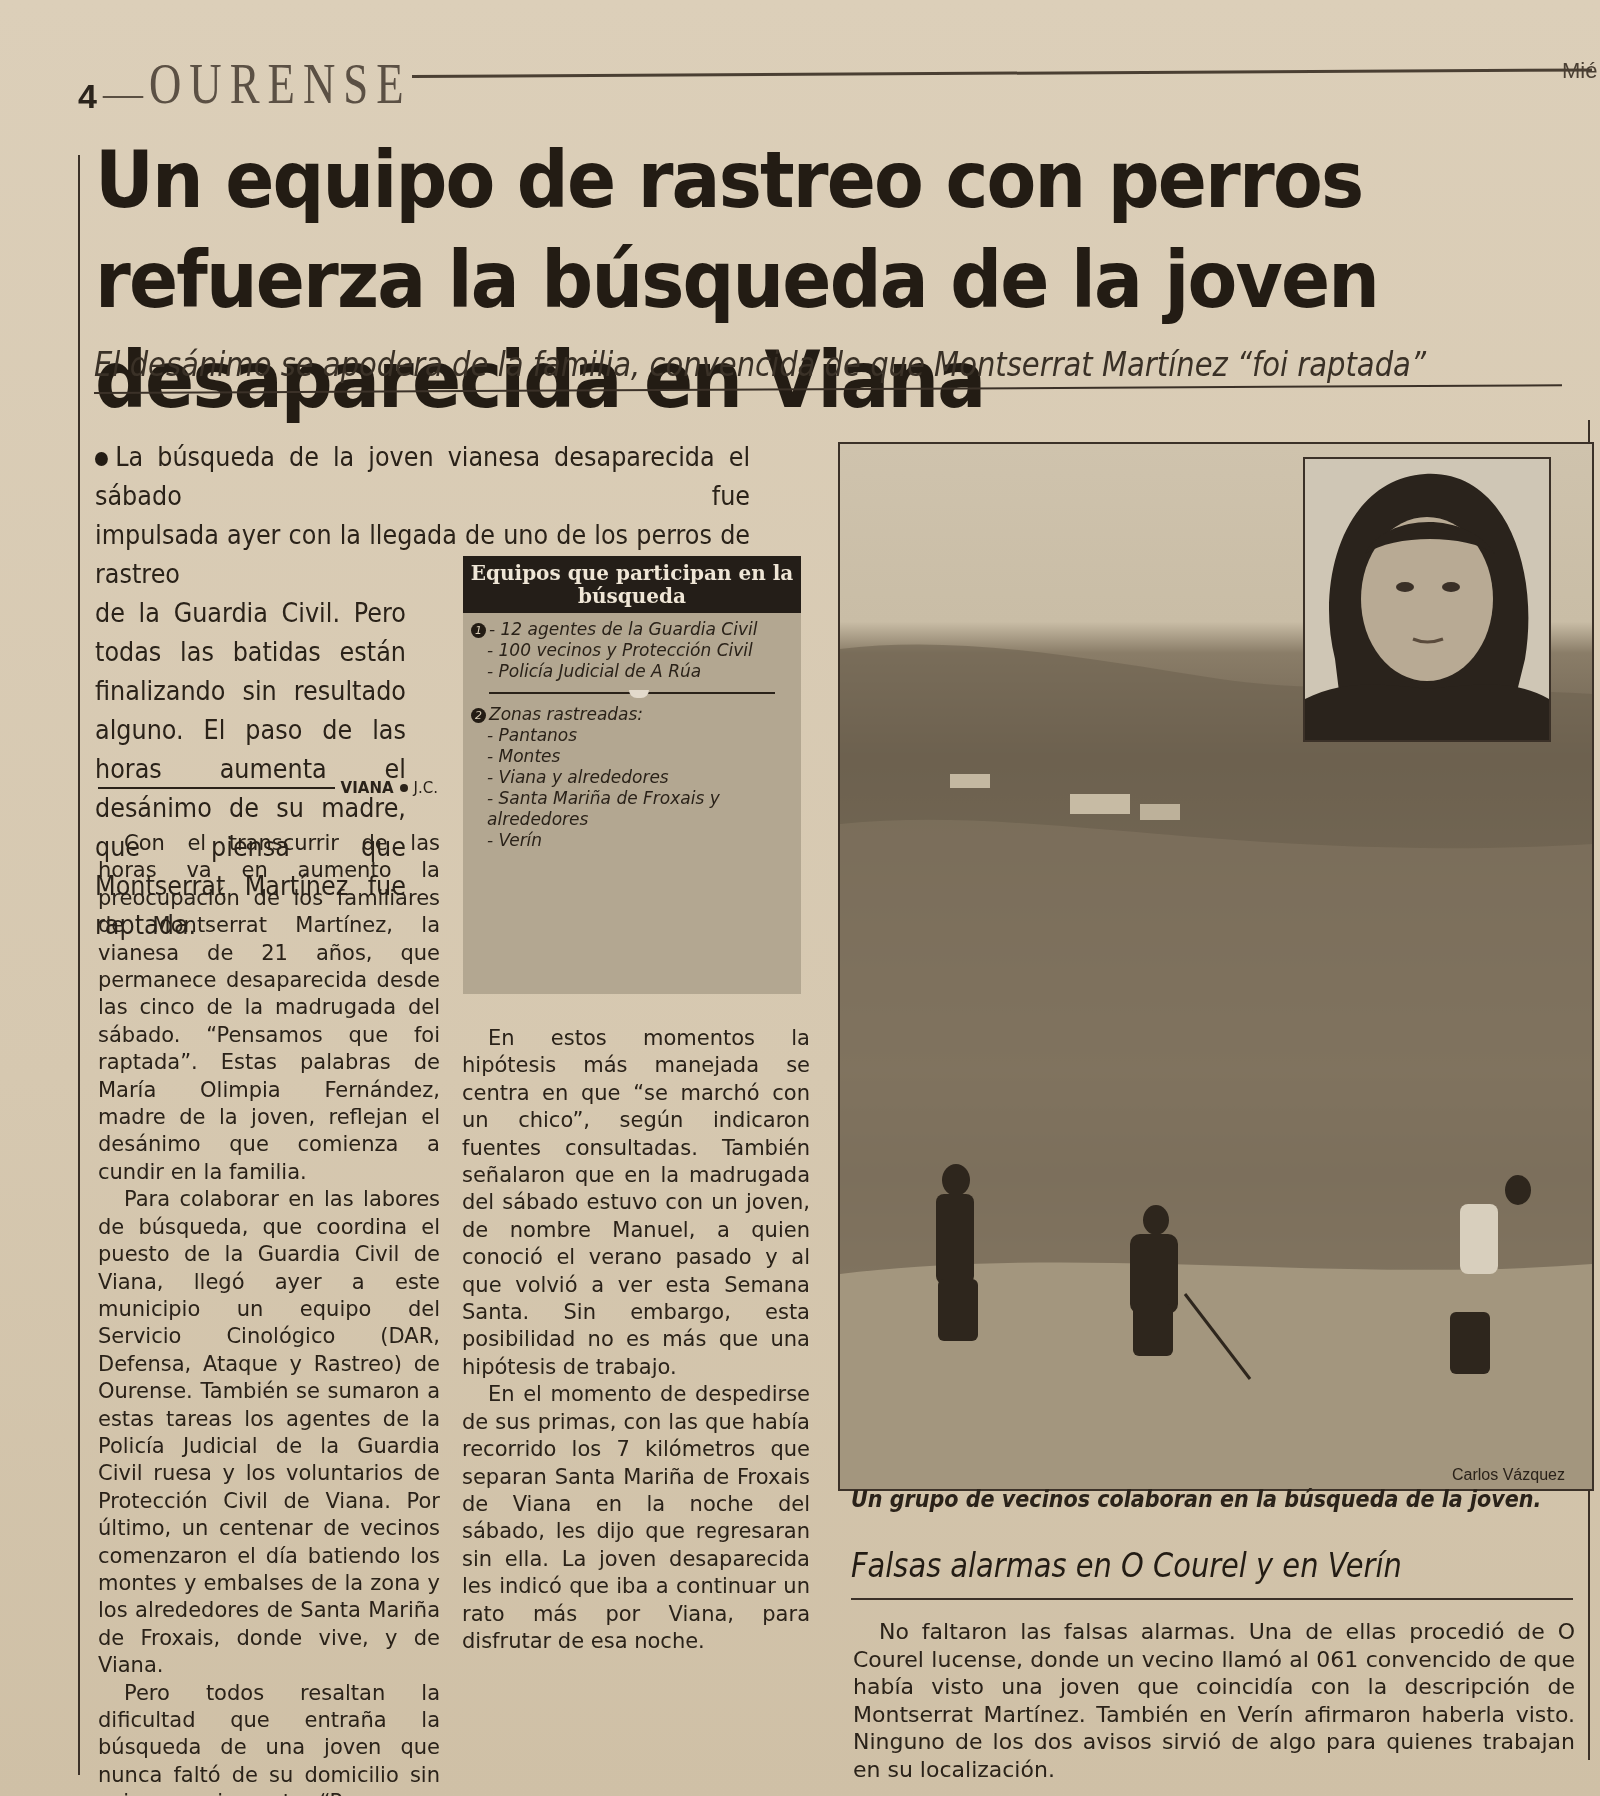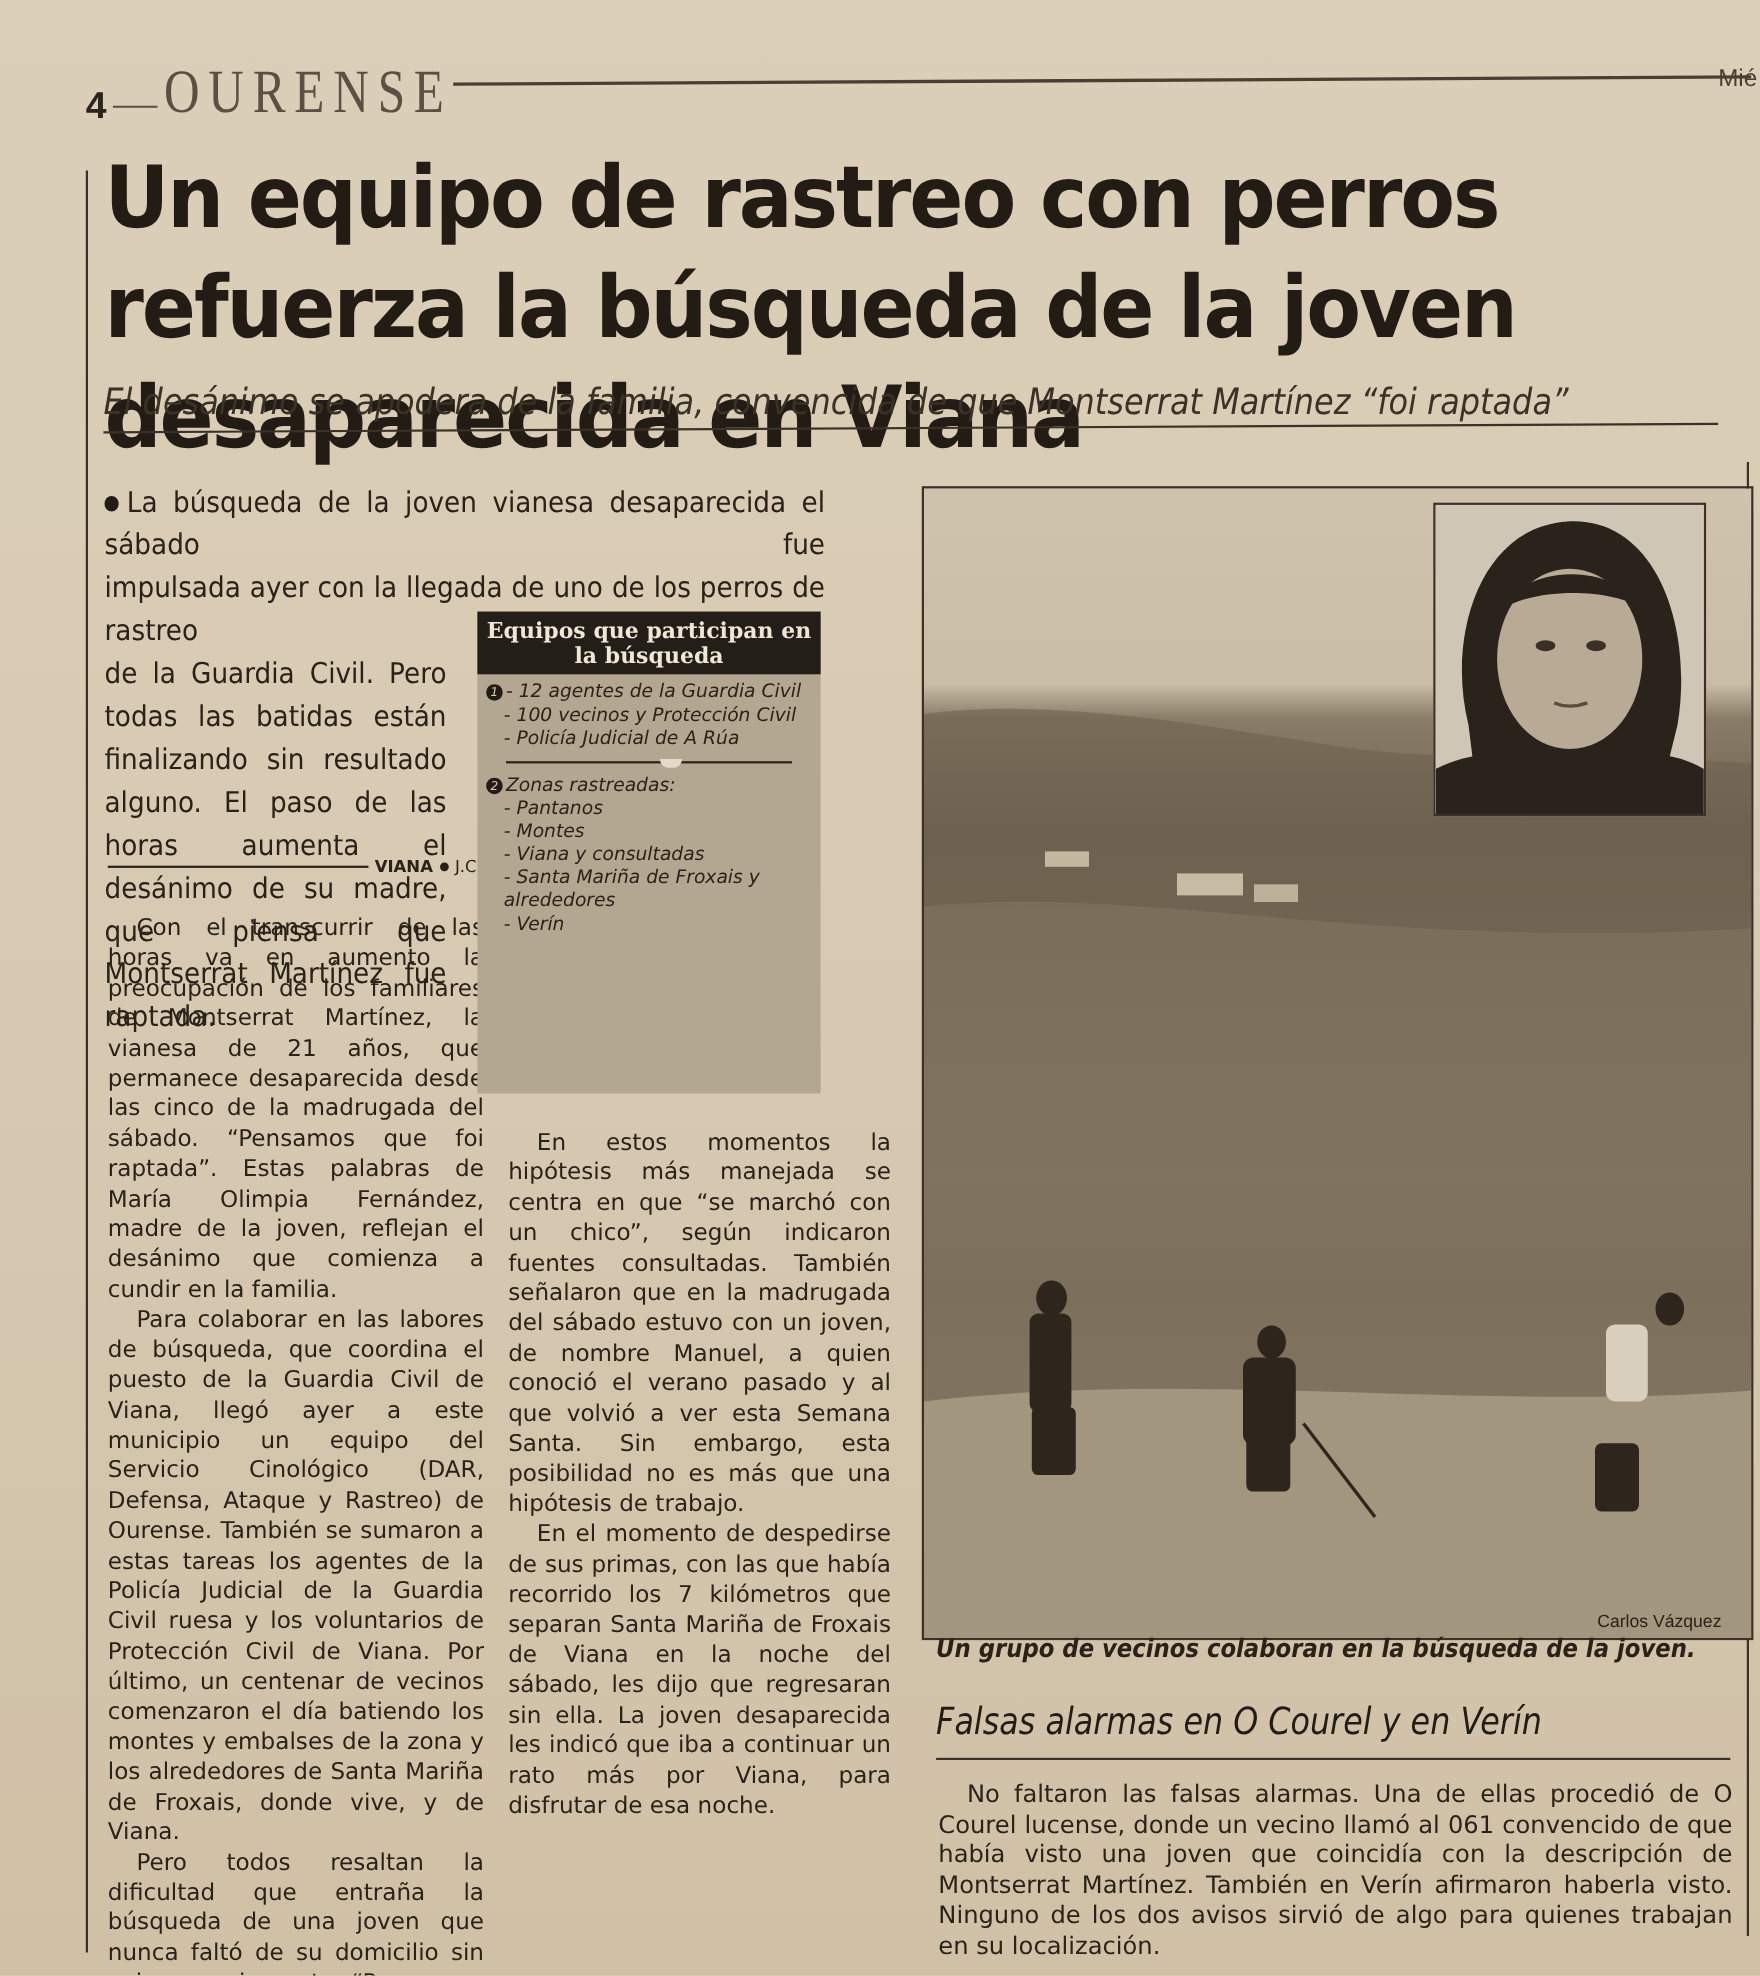--- a/index.html
+++ b/index.html
@@ -22,21 +22,21 @@
   .bullet{display:inline-block;width:14px;height:14px;border-radius:50%;background:#231c14;margin-right:8px;vertical-align:middle;}
   .byline{position:absolute;left:98px;top:779px;width:340px;display:flex;align-items:center;font-family:"DejaVu Sans",sans-serif;font-size:15px;color:#2a2219;}
   .byline .ln{flex:1;height:2px;background:#2a2219;margin-right:6px;}
   .byline b{font-weight:bold;}
   .byline .dot{display:inline-block;width:8px;height:8px;border-radius:50%;background:#2a2219;margin:0 6px;}
   .col{position:absolute;font-family:"DejaVu Sans",sans-serif;font-size:21px;line-height:27.4px;color:#2a2219;text-align:justify;}
   .col p{margin:0;text-indent:26px;}
   .col p.noind{text-indent:0;}
   .col1{left:98px;top:830px;width:342px;}
   .col2{left:462px;top:1025px;width:348px;}
-  .infobox{position:absolute;left:434px;top:556px;width:312px;height:438px;background:#b3a791;}
+  .infobox{position:absolute;left:463px;top:556px;width:338px;height:438px;background:#b3a791;}
   .infobox .hd{background:#241e18;color:#efe6d6;font-family:"DejaVu Serif",serif;font-weight:bold;font-size:20px;line-height:23px;text-align:center;padding:6px 4px 5px;}
   .infobox .body{font-family:"DejaVu Sans",sans-serif;font-size:17px;line-height:21px;color:#2a2219;padding:6px 8px;font-style:italic;}
   .infobox .num{display:inline-block;width:15px;height:15px;border-radius:50%;background:#231c14;color:#d8ccb6;font-size:11px;text-align:center;line-height:15px;margin-right:3px;vertical-align:middle;}
   .infobox .ind{padding-left:16px;}
   .infobox .divider{margin:10px 18px;height:2px;background:#2a2219;position:relative;}
   .infobox .divider::after{content:"";position:absolute;left:140px;top:-2px;width:20px;height:8px;background:#e3dacb;border-radius:0 0 10px 10px;}
   .map{position:absolute;left:0;bottom:0;width:338px;height:118px;}
   .map .mlabel{position:absolute;font-family:"DejaVu Sans",sans-serif;font-size:17px;color:#2a2219;}
   .photo{position:absolute;left:838px;top:442px;width:752px;height:1045px;border:2px solid #3b3128;background:linear-gradient(180deg,#cfc3ad 0%,#c9bda6 17%,#8a7d68 20%,#6b5f4e 30%,#7c705c 45%,#8d8069 60%,#7a6e5a 70%,#978a73 85%,#a79a82 100%);overflow:hidden;}
   .portrait{position:absolute;left:1303px;top:457px;width:244px;height:281px;border:2px solid #3b3128;background:#d0c7b7;overflow:hidden;}
@@ -89,21 +89,21 @@
   <div class="infobox">
     <div class="hd">Equipos que participan en la búsqueda</div>
     <div class="body">
       <div><span class="num">1</span><span>- 12 agentes de la Guardia Civil</span></div>
       <div class="ind">- 100 vecinos y Protección Civil</div>
       <div class="ind">- Policía Judicial de A Rúa</div>
       <div class="divider"></div>
       <div><span class="num">2</span><span>Zonas rastreadas:</span></div>
       <div class="ind">- Pantanos</div>
       <div class="ind">- Montes</div>
-      <div class="ind">- Viana y consultadas</div>
+      <div class="ind">- Viana y alrededores</div>
       <div class="ind">- Santa Mariña de Froxais y alrededores</div>
       <div class="ind">- Verín</div>
     </div>
   </div>
 
   <div class="col col2">
     <p>En estos momentos la hipótesis más manejada se centra en que “se marchó con un chico”, según indicaron fuentes consultadas. También señalaron que en la madrugada del sábado estuvo con un joven, de nombre Manuel, a quien conoció el verano pasado y al que volvió a ver esta Semana Santa. Sin embargo, esta posibilidad no es más que una hipótesis de trabajo.</p>
     <p>En el momento de despedirse de sus primas, con las que había recorrido los 7 kilómetros que separan Santa Mariña de Froxais de Viana en la noche del sábado, les dijo que regresaran sin ella. La joven desaparecida les indicó que iba a continuar un rato más por Viana, para disfrutar de esa noche.</p>
   </div>
 

